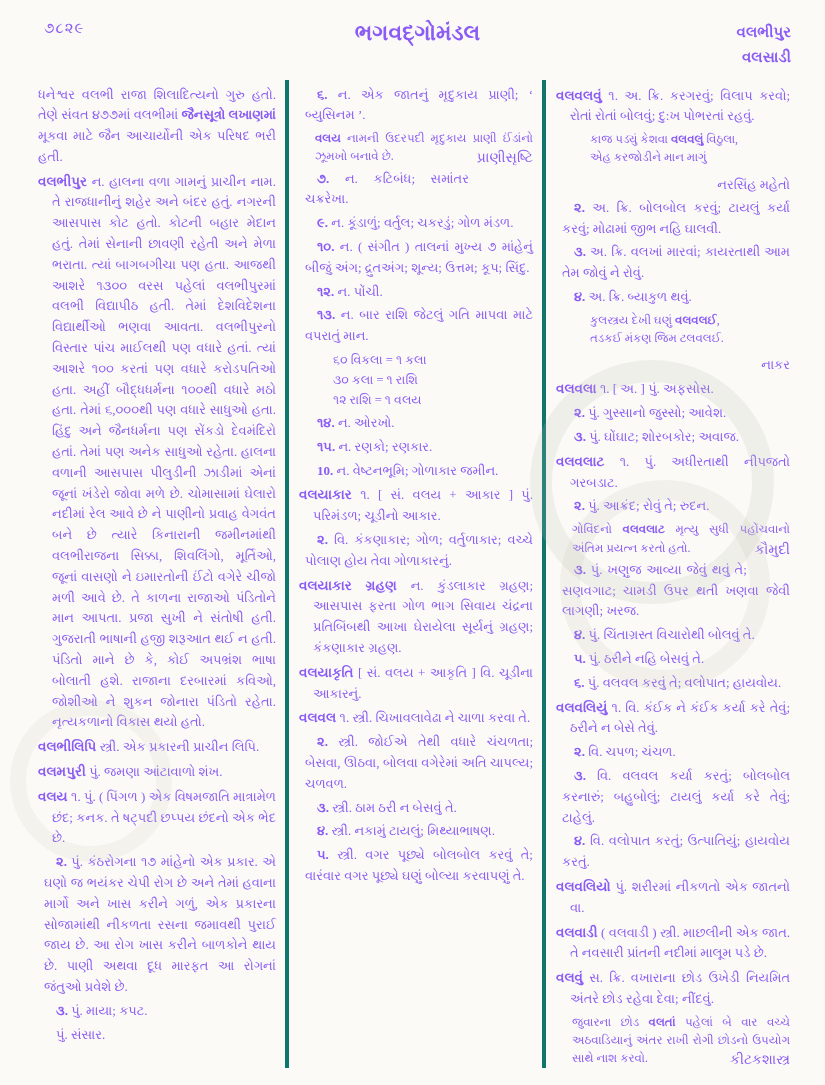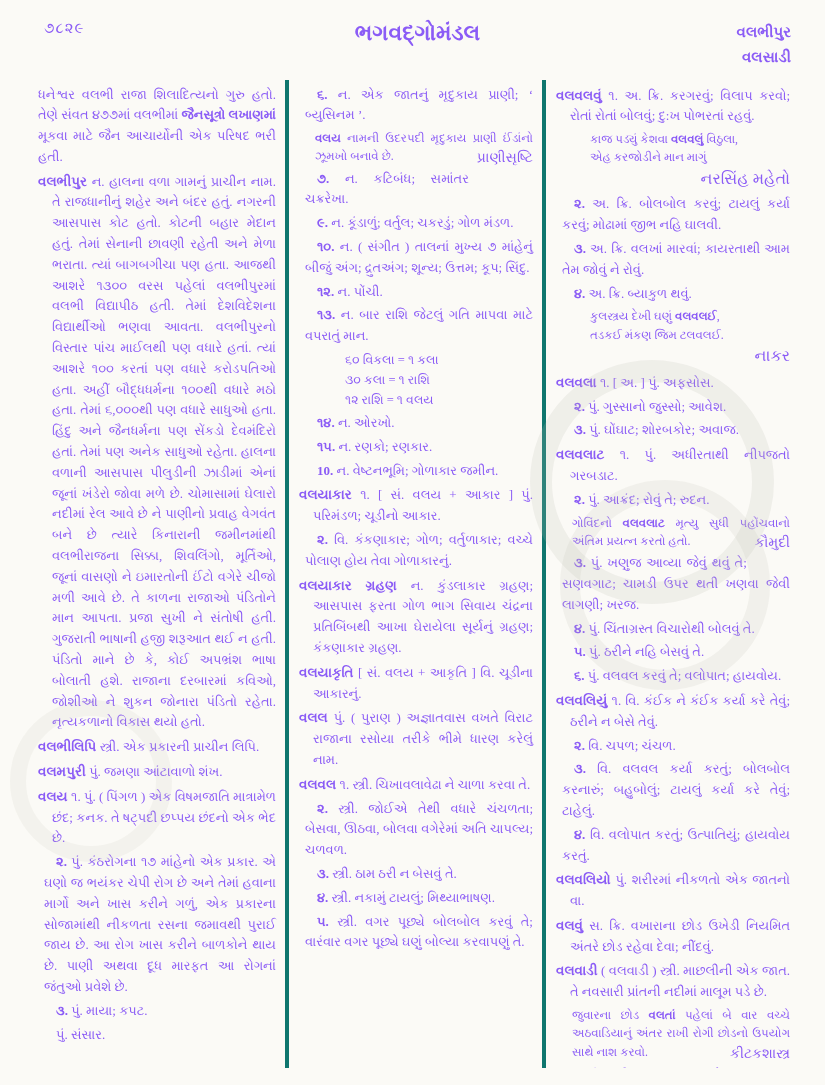--- a/index.html
+++ b/index.html
@@ -39,22 +39,22 @@
   .blk{font-size:13px;line-height:1.6;margin:3px 0;text-align:justify;}
   .blk b{font-weight:bold;}
   .para{text-indent:0;}
   .entry{padding-left:14px;text-indent:-14px;}
   .entry .head{font-size:13.5px;margin-top:36px;}
   .sense{padding-left:6px;text-indent:12px;}
   .cite{font-size:11.8px;margin-left:16px;line-height:1.55;}
   .cite .attr{float:right;font-size:14px;padding-left:8px;}
   .verse{font-size:11.8px;margin-left:34px;line-height:1.55;text-align:left;}
   .verse .line{white-space:nowrap;}
-  .attr-line{text-align:right;font-size:16px;margin-top:0;}
-  .formula{margin-left:46px;font-size:12.5px;line-height:1.6;text-align:left;}
+  .attr-line{text-align:right;font-size:13px;margin-top:8px;}
+  .formula{margin-left:34px;font-size:12.5px;line-height:1.6;text-align:left;}
 </style>
 </head>
 <body>
 
 <div class="page">
   <div class="wm wm1"></div>
   <div class="wm wm2"></div>
   <div class="wm wm3"></div>
 
   <div class="header">
@@ -90,21 +90,20 @@
           <div class="line">૩૦ કલા = ૧ રાશિ</div>
           <div class="line">૧૨ રાશિ = ૧ વલય</div>
         </div>
         <div class="blk sense"><b>૧૪.</b> ન. ઓરખો.</div>
         <div class="blk sense"><b>૧૫.</b> ન. રણકો; રણકાર.</div>
         <div class="blk sense"><b>10.</b> ન. વેષ્ટનભૂમિ; ગોળાકાર જમીન.</div>
         <div class="blk entry"><b class="head">વલયાકાર </b>૧. [ સં. વલય + આકાર ] પું. પરિમંડળ; ચૂડીનો આકાર.</div>
         <div class="blk sense"><b>૨.</b> વિ. કંકણાકાર; ગોળ; વર્તુળાકાર; વચ્ચે પોલાણ હોય તેવા ગોળાકારનું.</div>
         <div class="blk entry"><b class="head">વલયાકાર ગ્રહણ </b>ન. કુંડલાકાર ગ્રહણ; આસપાસ ફરતા ગોળ ભાગ સિવાય ચંદ્રના પ્રતિબિંબથી આખા ઘેરાયેલા સૂર્યનું ગ્રહણ; કંકણાકાર ગ્રહણ.</div>
         <div class="blk entry"><b class="head">વલયાકૃતિ </b>[ સં. વલય + આકૃતિ ] વિ. ચૂડીના આકારનું.</div>
-        <div class="blk entry"><b class="head">વલલ </b>પું. ( પુરાણ ) અજ્ઞાતવાસ વખતે વિરાટ રાજાના રસોયા તરીકે ભીમે ધારણ કરેલું નામ.</div>
         <div class="blk entry"><b class="head">વલવલ </b>૧. સ્ત્રી. ચિખાવલાવેઢા ને ચાળા કરવા તે.</div>
         <div class="blk sense"><b>૨.</b> સ્ત્રી. જોઈએ તેથી વધારે ચંચળતા; બેસવા, ઊઠવા, બોલવા વગેરેમાં અતિ ચાપલ્ય; ચળવળ.</div>
         <div class="blk sense"><b>૩.</b> સ્ત્રી. ઠામ ઠરી ન બેસવું તે.</div>
         <div class="blk sense"><b>૪.</b> સ્ત્રી. નકામું ટાયલું; મિથ્યાભાષણ.</div>
         <div class="blk sense"><b>૫.</b> સ્ત્રી. વગર પૂછ્યે બોલબોલ કરવું તે; વારંવાર વગર પૂછ્યે ઘણું બોલ્યા કરવાપણું તે.</div>
       </div>
     <div class="col">
         <div class="blk entry"><b class="head">વલવલવું </b>૧. અ. ક્રિ. કરગરવું; વિલાપ કરવો; રોતાં રોતાં બોલવું; દુ:ખ પોભરતાં રહવું.</div>
         <div class="blk verse">
           <div class="line">કાજ પડ્યું કેશવા <b>વલવલું</b> વિઠુલા,</div>
@@ -127,19 +126,19 @@
         <div class="blk cite">ગોવિંદનો <b>વલવલાટ</b> મૃત્યુ સુધી પહોંચવાનો અંતિમ પ્રયત્ન કરતો હતો.<span class="attr">કૌમુદી</span></div>
         <div class="blk sense"><b>૩.</b> પું. ખણુજ આવ્યા જેવું થવું તે; સણવગાટ; ચામડી ઉપર થતી ખણવા જેવી લાગણી; ખરજ.</div>
         <div class="blk sense"><b>૪.</b> પું. ચિંતાગ્રસ્ત વિચારોથી બોલવું તે.</div>
         <div class="blk sense"><b>૫.</b> પું. ઠરીને નહિ બેસવું તે.</div>
         <div class="blk sense"><b>૬.</b> પું. વલવલ કરવું તે; વલોપાત; હાયવોય.</div>
         <div class="blk entry"><b class="head">વલવલિયું </b>૧. વિ. કંઈક ને કંઈક કર્યા કરે તેવું; ઠરીને ન બેસે તેવું.</div>
         <div class="blk sense"><b>૨.</b> વિ. ચપળ; ચંચળ.</div>
         <div class="blk sense"><b>૩.</b> વિ. વલવલ કર્યા કરતું; બોલબોલ કરનારું; બહુબોલું; ટાયલું કર્યા કરે તેવું; ટાહેલું.</div>
         <div class="blk sense"><b>૪.</b> વિ. વલોપાત કરતું; ઉત્પાતિયું; હાયવોય કરતું.</div>
         <div class="blk entry"><b class="head">વલવલિયો </b>પું. શરીરમાં નીકળતો એક જાતનો વા.</div>
+        <div class="blk entry"><b class="head">વલવાડી </b>( વલવાડી ) સ્ત્રી. માછલીની એક જાત. તે નવસારી પ્રાંતની નદીમાં માલૂમ પડે છે.</div>
         <div class="blk entry"><b class="head">વલવું </b>સ. ક્રિ. વખારાના છોડ ઉખેડી નિયમિત અંતરે છોડ રહેવા દેવા; નીંદવું.</div>
-        <div class="blk entry"><b class="head">વલવાડી </b>( વલવાડી ) સ્ત્રી. માછલીની એક જાત. તે નવસારી પ્રાંતની નદીમાં માલૂમ પડે છે.</div>
         <div class="blk cite">જુવારના છોડ <b>વલતાં</b> પહેલાં બે વાર વચ્ચે અઠવાડિયાનું અંતર રાખી રોગી છોડનો ઉપયોગ સાથે નાશ કરવો.<span class="attr">કીટકશાસ્ત્ર</span></div>
         <div class="blk entry"><b class="head">વલશાવું </b>અ. ક્રિ. ( જૂ. ગુ. ) બદલો વળવો; વળી જવું.</div>
       </div>
   </div>
 </div>
 
 </body></html>

